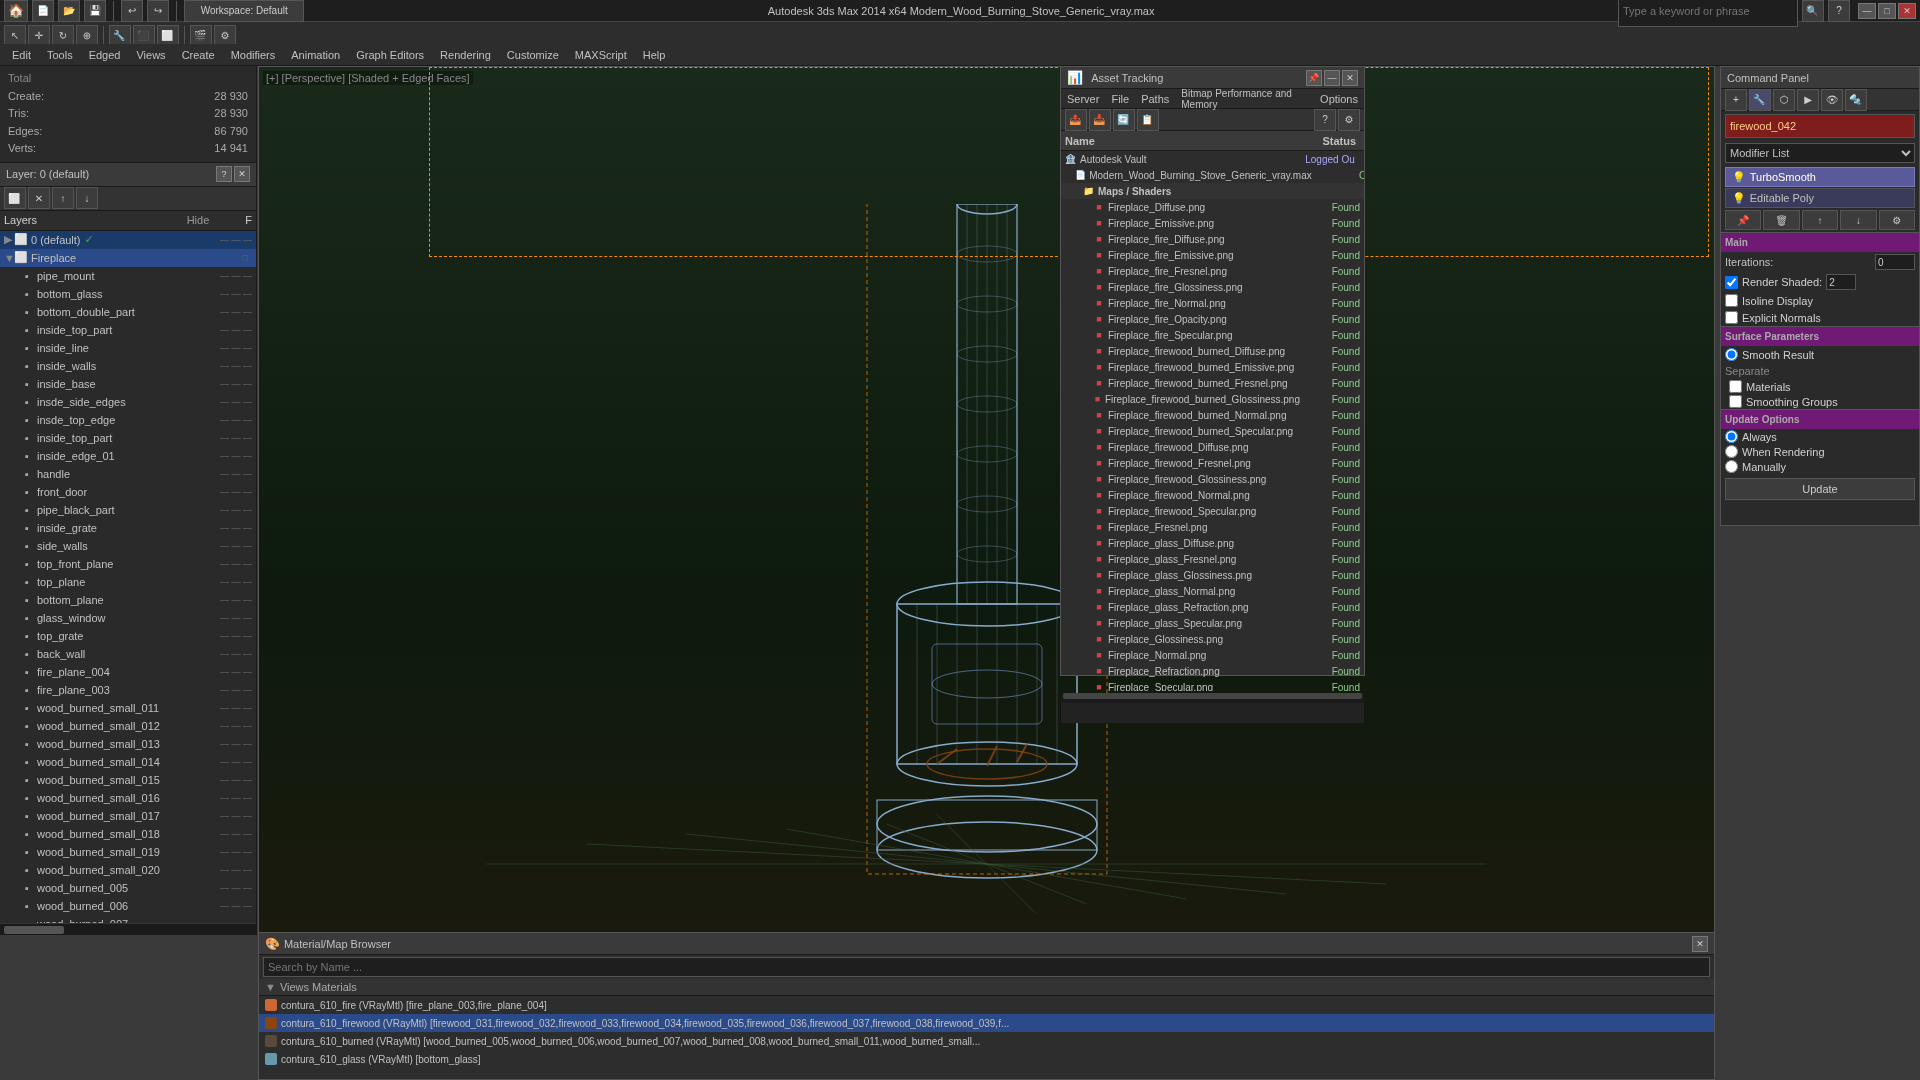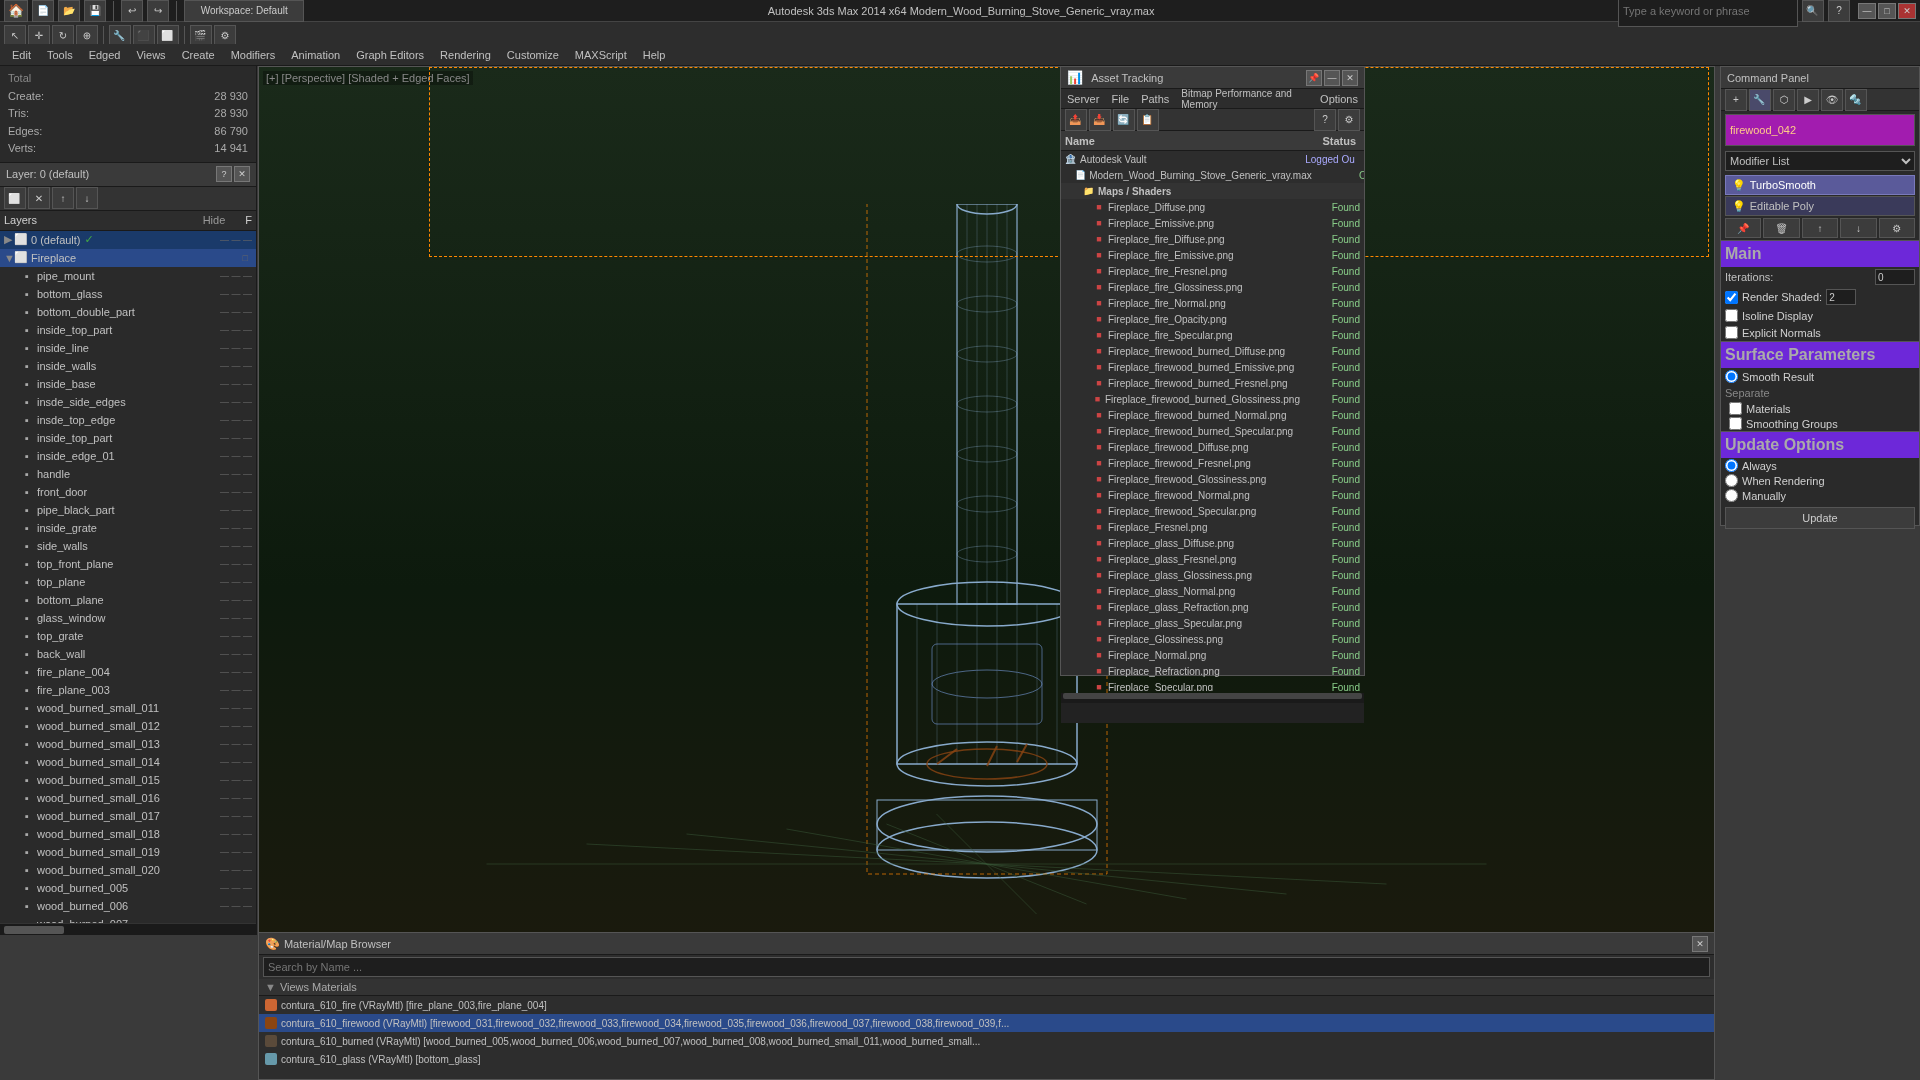--- a/index.html
+++ b/index.html
@@ -59,21 +59,21 @@
     .asset-status { margin-left: auto; color: #aaa; font-size: 10px; min-width: 60px; text-align: right; }
     .asset-status.found { color: #88cc88; }
     .asset-status.logged { color: #aaaaff; text-align: center; }
     .asset-icon { width: 12px; height: 12px; margin-right: 3px; display: inline-flex; align-items: center; justify-content: center; font-size: 9px; }
 
     
     .modifier-panel { position: absolute; top: 0; right: 0; width: 200px; top: 42px; height: 460px; background: #2a2a2a; border: 1px solid #555; z-index: 10; }
     .mod-title-bar { height: 22px; background: #3a3a3a; display: flex; align-items: center; padding: 0 6px; border-bottom: 1px solid #1a1a1a; font-size: 11px; color: #c0c0c0; }
     .mod-buttons { display: flex; gap: 2px; margin: 2px 4px; }
     .mod-btn { flex: 1; height: 20px; background: #3c3c3c; border: 1px solid #555; color: #ccc; font-size: 10px; cursor: pointer; display: flex; align-items: center; justify-content: center; }
-    .mod-section { background: #6d28d9; border-top: 1px solid #555; padding: 4px; font-size: 16px; color: #aaa; font-weight: bold; }
+    .mod-section { background: #701a75; border-top: 1px solid #555; padding: 4px; font-size: 10px; color: #aaa; font-weight: bold; }
     .mod-prop-row { display: flex; align-items: center; padding: 2px 4px; font-size: 11px; color: #c0c0c0; }
     .update-btn { height: 22px; background: #3c3c3c; border: 1px solid #555; color: #ccc; font-size: 11px; cursor: pointer; margin: 4px; width: calc(100% - 8px); }
 
     
     .mat-browser { position: absolute; bottom: 0; left: 745px; right: 205px; height: 145px; background: #2d2d2d; border: 1px solid #555; z-index: 10; }
     .mat-title-bar { height: 22px; background: #3a3a3a; display: flex; align-items: center; padding: 0 6px; border-bottom: 1px solid #1a1a1a; font-size: 11px; color: #c0c0c0; }
     .mat-section-label { padding: 2px 6px; font-size: 11px; color: #aaa; background: #333; border-bottom: 1px solid #1a1a1a; display: flex; align-items: center; gap: 4px; }
     .mat-item { height: 18px; display: flex; align-items: center; padding: 0 6px; font-size: 10px; color: #c0c0c0; cursor: pointer; gap: 4px; }
     .mat-item.selected { background: #2a4a8a; }
     .mat-color-dot { width: 12px; height: 12px; border-radius: 2px; flex-shrink: 0; }
@@ -172,21 +172,21 @@
     </div>
   </div>
   <div class="panel-toolbar">
     <div class="toolbar-btn" style="font-size:10px;">⬜</div>
     <div class="toolbar-btn" style="font-size:10px;">✕</div>
     <div class="toolbar-btn" style="font-size:10px;">↑</div>
     <div class="toolbar-btn" style="font-size:10px;">↓</div>
   </div>
   <div class="layers-header">
     <span>Layers</span>
-    <span class="layers-col-hide" style="margin-left:auto;margin-right:20px;">Hide</span>
+    <span class="layers-col-hide" style="margin-left:auto;margin-right:36px;">Hide</span>
     <span>F</span>
   </div>
   <div class="layers-list">
     <div class="layer-item active-layer">
       <span class="layer-expand">▶</span>
       <span class="layer-icon">⬜</span>
       <span>0 (default)</span>
       <span class="layer-check">✓</span>
       <span class="layer-dots" style="margin-left:auto;">— — —</span>
     </div>
@@ -713,21 +713,21 @@
   <div style="height:22px;background:#333;display:flex;align-items:center;padding:0 4px;gap:2px;border-bottom:1px solid #1a1a1a;">
     <div class="toolbar-btn" style="font-size:10px;">+</div>
     <div class="toolbar-btn" style="font-size:10px;background:#4a4a6a;">🔧</div>
     <div class="toolbar-btn" style="font-size:10px;">⬡</div>
     <div class="toolbar-btn" style="font-size:10px;">▶</div>
     <div class="toolbar-btn" style="font-size:10px;">👁</div>
     <div class="toolbar-btn" style="font-size:10px;">🔩</div>
   </div>
   
   <div style="padding:3px 4px;">
-    <input type="text" value="firewood_042" style="width: 100%; height: 32px; background: #a21caf; border: 1px solid rgb(85, 85, 85); color: rgb(255, 204, 136); font-size: 11px; padding: 2px 4px;">
+    <input type="text" value="firewood_042" style="width: 100%; height: 24px; background: #7f1d1d; border: 1px solid rgb(85, 85, 85); color: rgb(255, 204, 136); font-size: 11px; padding: 2px 4px;">
   </div>
   
   <div style="padding:2px 4px;">
     <select style="width:100%;height:20px;background:#1e1e1e;border:1px solid #555;color:#c0c0c0;font-size:11px;">
       <option>Modifier List</option>
     </select>
   </div>
   
   <div style="margin:2px 4px;display:flex;flex-direction:column;gap:1px;">
     <div style="height:20px;background:#5a5a9a;border:1px solid #7a7abb;display:flex;align-items:center;padding:0 6px;font-size:11px;color:#fff;">

